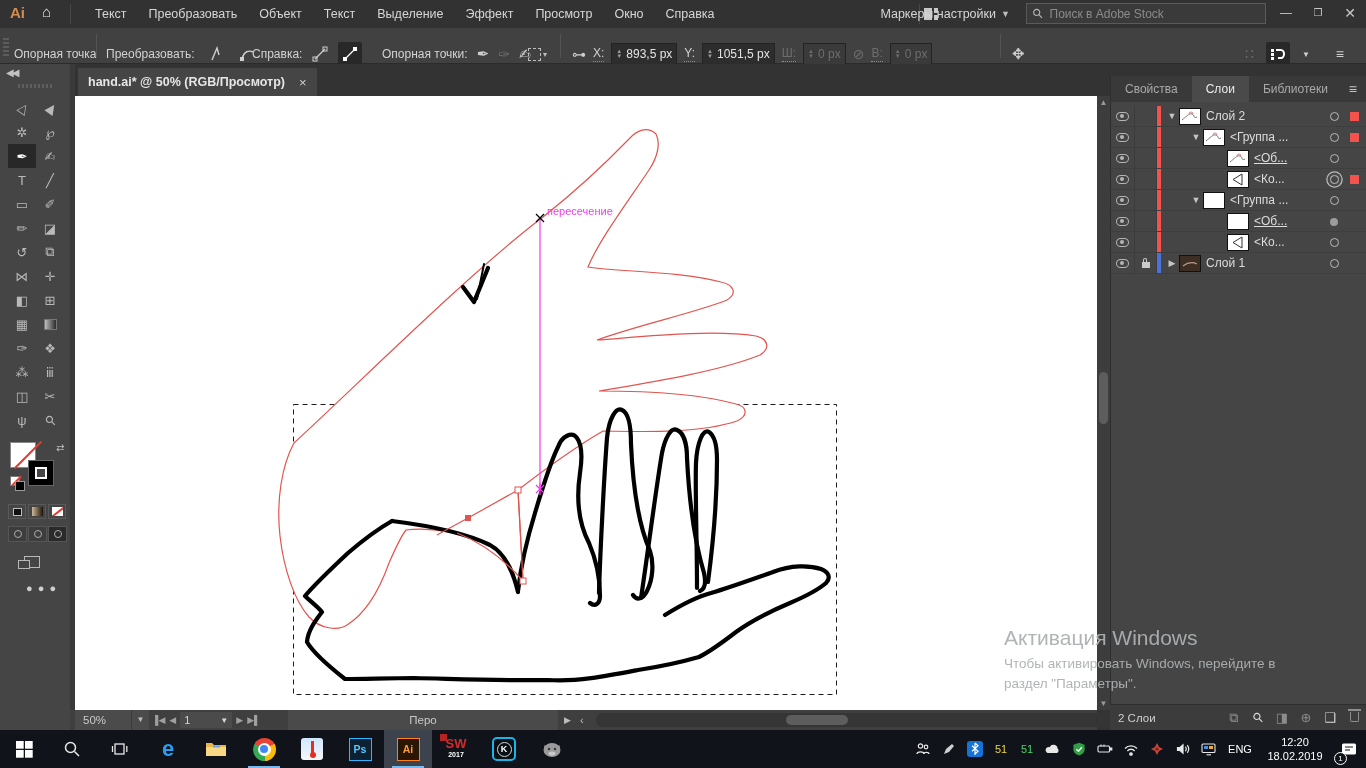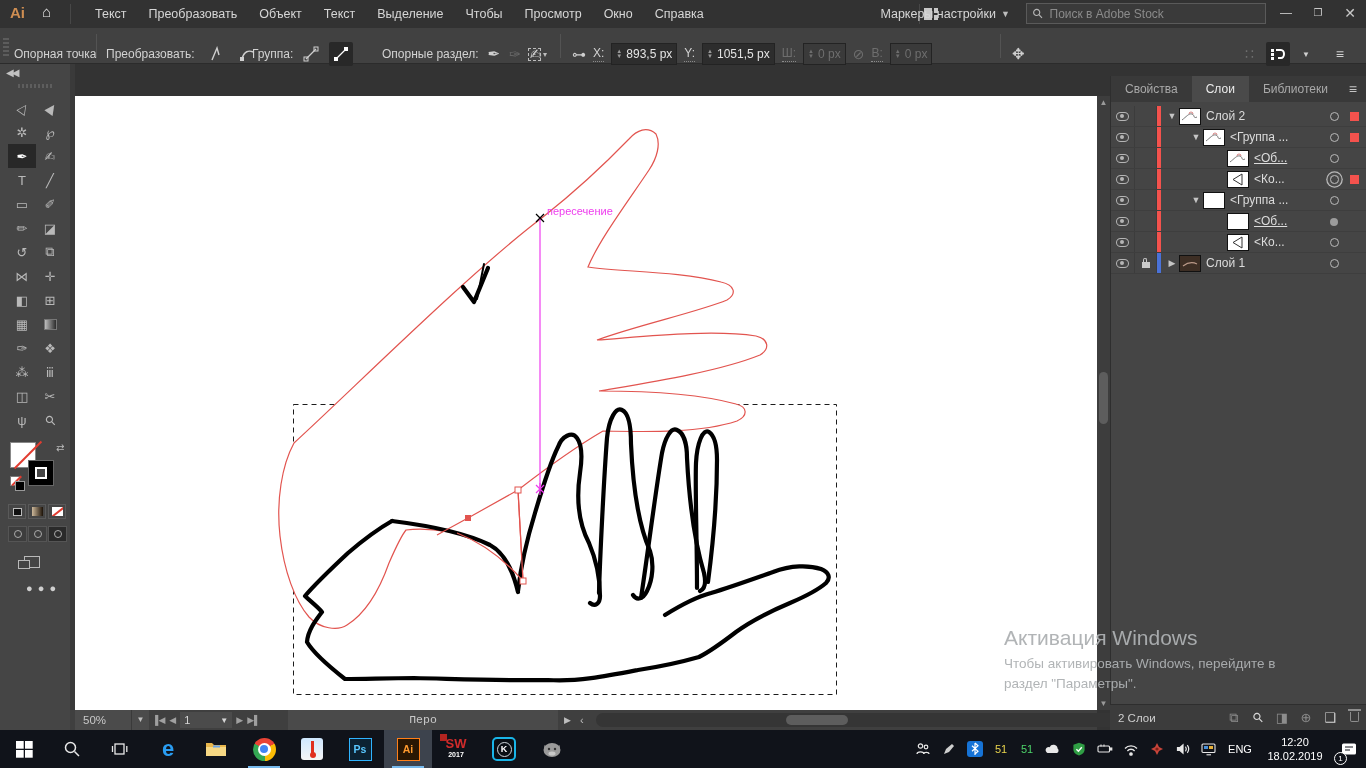--- a/index.html
+++ b/index.html
@@ -76,21 +76,21 @@
   
   #vscroll{left:1097px;top:96px;width:13px;height:614px;background:#3d3d3d;color:#9a9a9a;}
   #vthumb{left:2px;top:276px;width:9px;height:52px;background:#5d5d5d;border-radius:5px;}
   .varrow{left:0;width:13px;text-align:center;font-size:8px;}
   
   #statusbar{left:70px;top:710px;width:1027px;height:20px;background:#3f3f3f;color:#c9c9c9;font-size:11.5px;}
   #zoombox{left:5px;top:0;width:56px;height:20px;background:#4b4b4b;line-height:20px;padding-left:8px;}
   #zoomchev{left:61px;top:0;width:18px;height:20px;background:#4b4b4b;border-left:1px solid #3a3a3a;text-align:center;line-height:20px;font-size:8px;color:#bdbdbd;}
   #abnav{left:82px;top:0;height:20px;display:flex;align-items:center;gap:4px;color:#9f9f9f;font-size:9px;}
   #abbox{width:52px;height:16px;background:#4b4b4b;display:flex;align-items:center;justify-content:space-between;padding:0 4px;color:#d6d6d6;font-size:11px;}
-  #toolname{left:218px;top:0;width:270px;height:20px;background:#4a4a4a;text-align:center;line-height:20px;font-family:Liberation Mono, monospace;}
+  #toolname{left:218px;top:0;width:270px;height:20px;background:#4a4a4a;text-align:center;line-height:20px;}
   #statico1{left:494px;top:0;line-height:20px;font-size:9px;color:#bdbdbd;}
   #statico2{left:510px;top:0;line-height:20px;font-size:11px;color:#bdbdbd;}
   #hscroll{left:526px;top:3px;width:565px;height:14px;background:#353535;border-radius:7px;}
   #hthumb{left:190px;top:2px;width:62px;height:10px;background:#5d5d5d;border-radius:5px;}
   
   #rpanel{left:1110px;top:76px;width:256px;height:628px;background:#454545;border-left:1px solid #2e2e2e;}
   #ptabs{left:0;top:0;width:256px;height:26px;background:#393939;display:flex;color:#a9a9a9;font-size:12px;}
   .ptab{padding:0 14px;line-height:26px;}
   .ptab.active{background:#4a4a4a;color:#ececec;}
   #pmenu{position:absolute;right:10px;top:0;line-height:26px;color:#c5c5c5;font-size:14px;}
@@ -157,21 +157,21 @@
   <div id="menubar" class="abs">
     <span id="ailogo" class="abs">Ai</span>
     <span id="homeicon" class="abs">⌂</span>
     <span class="tbsep abs" style="left:70px"></span>
     <div id="menus" class="abs">
         <span class="menu">Текст</span>
         <span class="menu">Преобразовать</span>
         <span class="menu">Объект</span>
         <span class="menu">Текст</span>
         <span class="menu">Выделение</span>
-        <span class="menu">Чтобы</span>
+        <span class="menu">Эффект</span>
         <span class="menu">Просмотр</span>
         <span class="menu">Окно</span>
         <span class="menu">Справка</span>
       </div>
     <span class="tbsep abs" style="right:446px"></span>
     <span id="wsicon" class="abs">
       <i style="left:0;top:0;width:8px;height:12px"></i>
         <i style="left:10px;top:0;width:4px;height:5px"></i>
         <i style="left:10px;top:7px;width:4px;height:5px"></i>
     </span>
@@ -202,38 +202,38 @@
           </svg>
       </span>
       <span class="iconbtn">
         <svg width="16" height="16">
             <path d="M3 13 C5 5 10 4 14 6" stroke="#cfcfcf" stroke-width="1.4" fill="none"></path>
             <rect x="1" y="11" width="4" height="4" fill="#cfcfcf"></rect>
           </svg>
       </span>
     </div>
     <div class="cb abs" style="left:252px;gap:6px">
-      <span>Группа:</span>
+      <span>Справка:</span>
       <span class="iconbtn">
         <svg width="16" height="16">
             <line x1="3" y1="13" x2="13" y2="3" stroke="#cfcfcf" stroke-width="1.3"></line>
             <rect x="1" y="11" width="4" height="4" fill="none" stroke="#cfcfcf"></rect>
             <rect x="11" y="1" width="4" height="4" fill="none" stroke="#cfcfcf"></rect>
           </svg>
       </span>
       <span class="iconbtn pressed">
         <svg width="16" height="16">
             <line x1="3" y1="13" x2="13" y2="3" stroke="#fff" stroke-width="1.3"></line>
             <rect x="1" y="11" width="4" height="4" fill="#fff"></rect>
             <rect x="11" y="1" width="4" height="4" fill="#fff"></rect>
           </svg>
       </span>
     </div>
     <div class="cb abs" style="left:382px;gap:9px">
-      <span>Опорные раздел:</span>
+      <span>Опорная точки:</span>
       <span class="cbico" style="font-size:15px">✒</span>
       <span class="cbico dim" style="font-size:14px">✑</span>
       <span class="cbico" style="font-size:14px">✍</span>
     </div>
     <div class="cb abs" style="left:528px;gap:2px">
       <span style="width:13px;height:13px;border:1px dashed #bdbdbd;display:inline-block"></span>
       <span style="font-size:8px;color:#bdbdbd">▾</span>
     </div>
     <span class="cbsep abs" style="left:560px"></span>
     <div class="cb abs" style="left:572px;gap:7px">
@@ -284,20 +284,26 @@
             <rect x="1" y="5" width="3" height="3" fill="#fff"></rect>
             <rect x="1" y="9" width="3" height="3" fill="#fff"></rect>
             <path d="M6 2 h5 a3 4 0 0 1 0 8 h-3" stroke="#fff" stroke-width="2" fill="none"></path>
           </svg>
       </span>
       <span style="font-size:8px;color:#cfcfcf">▼</span>
       <span class="cbico" style="font-size:14px;margin-left:14px">≡</span>
     </div>
   </div>
 
+  <div id="tabbar" class="abs">
+    <div id="doctab" class="abs">
+      <span>hand.ai* @ 50% (RGB/Просмотр)</span>
+      <span id="tabclose">×</span>
+    </div>
+  </div>
 
   <div id="toolbar" class="abs">
     <span id="tbcollapse" class="abs">◀◀</span>
     <span id="tbgrip" class="abs"></span>
     <div id="tools" class="abs">
         <div class="tool" style="transform: rotate(-55deg);">▷</div>
         <div class="tool" style="transform: rotate(-55deg);">▶</div>
         <div class="tool">✲</div>
         <div class="tool">℘</div>
         <div class="tool sel">✒</div>

